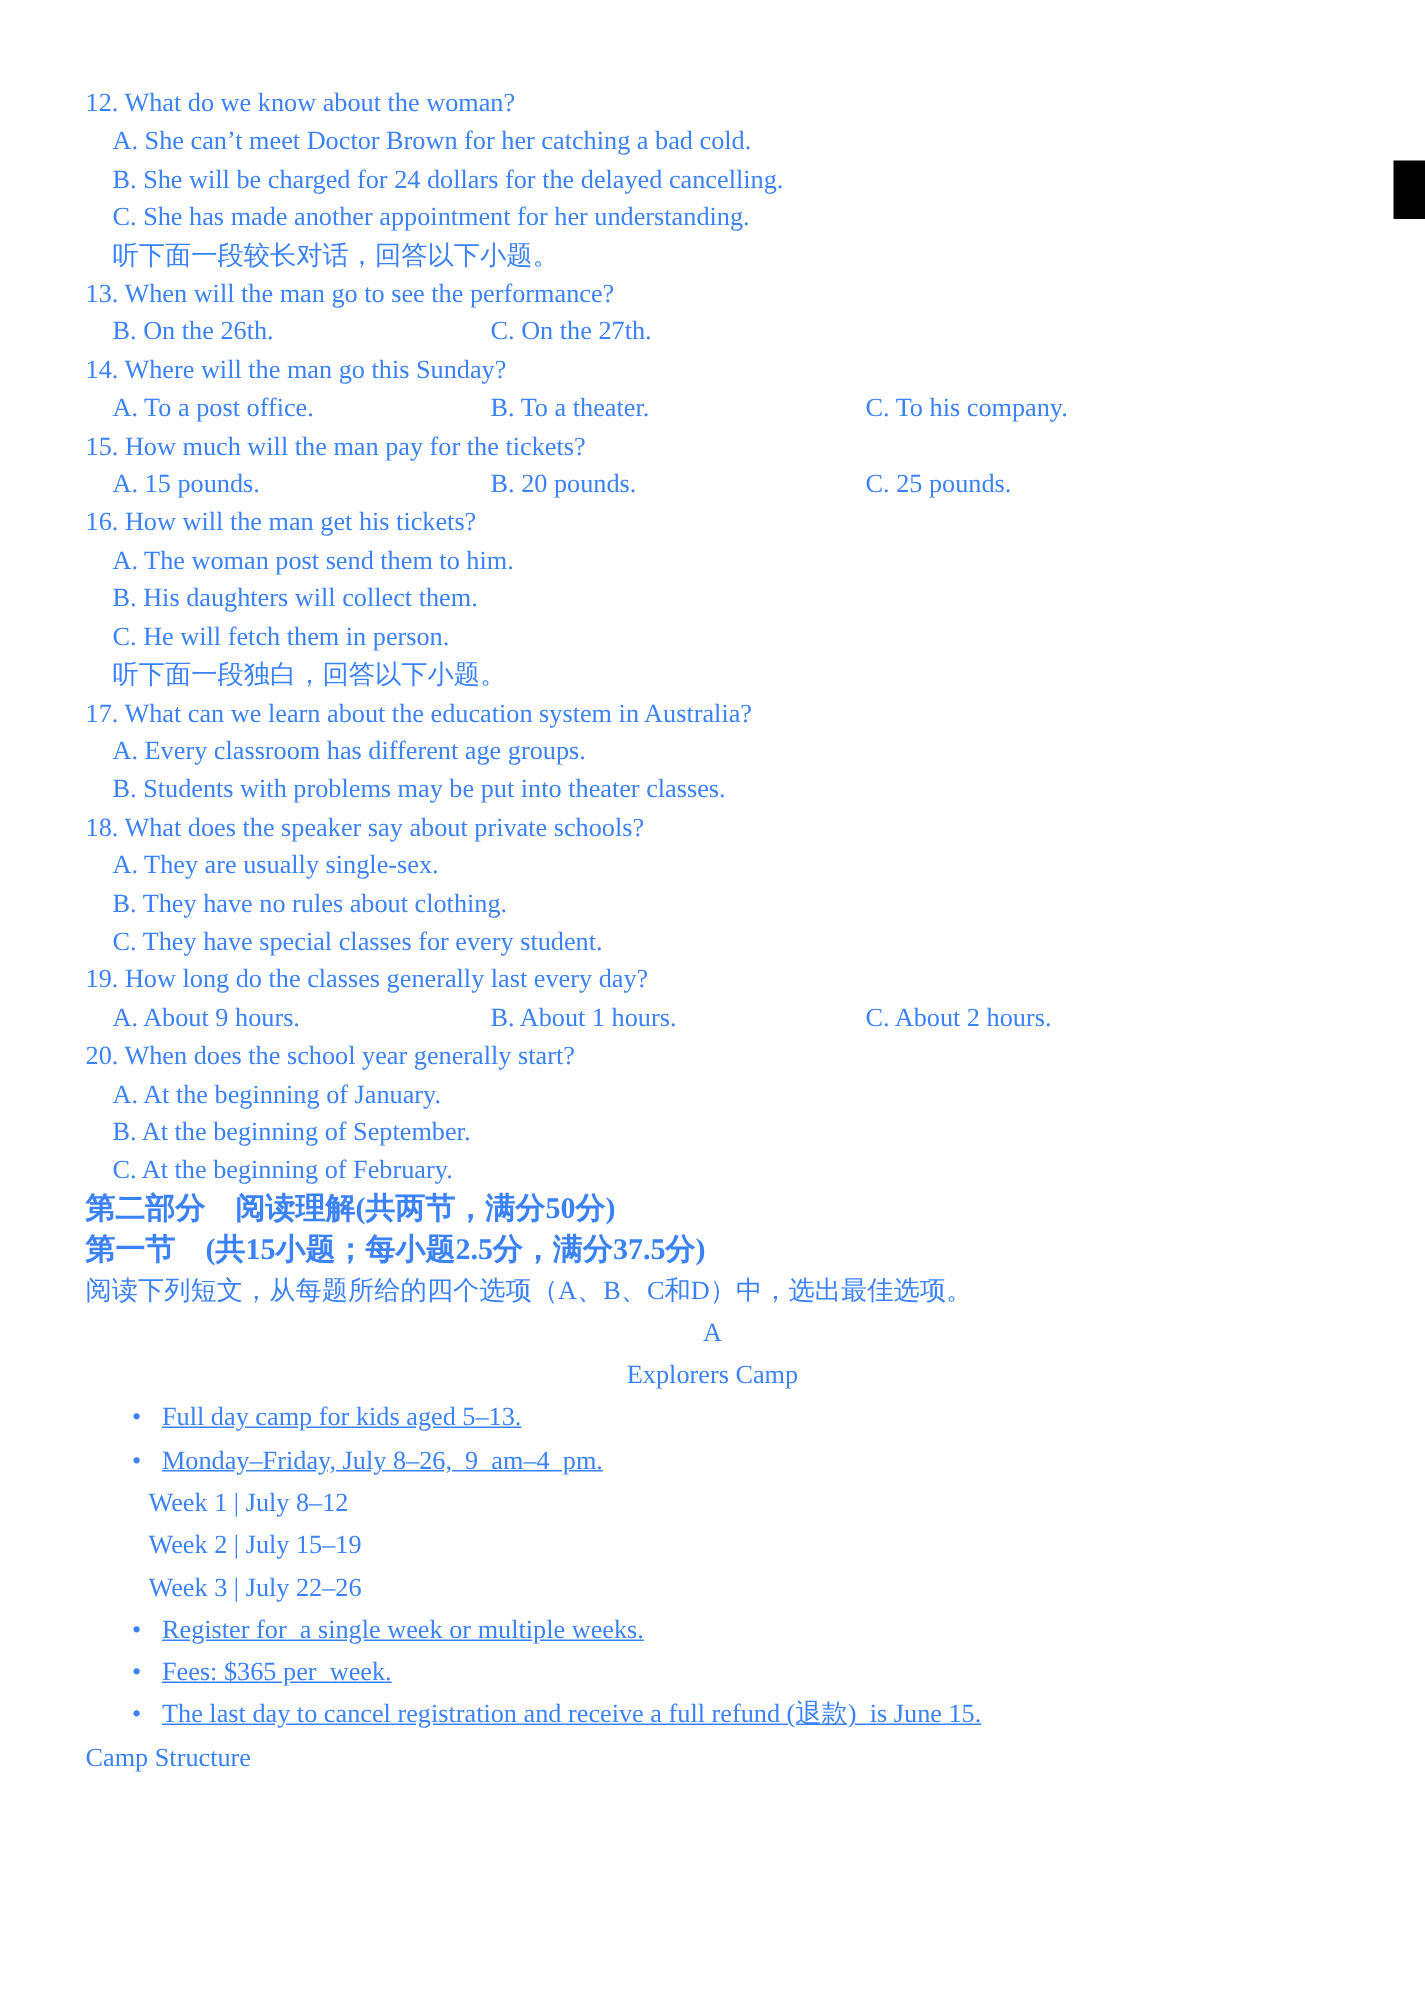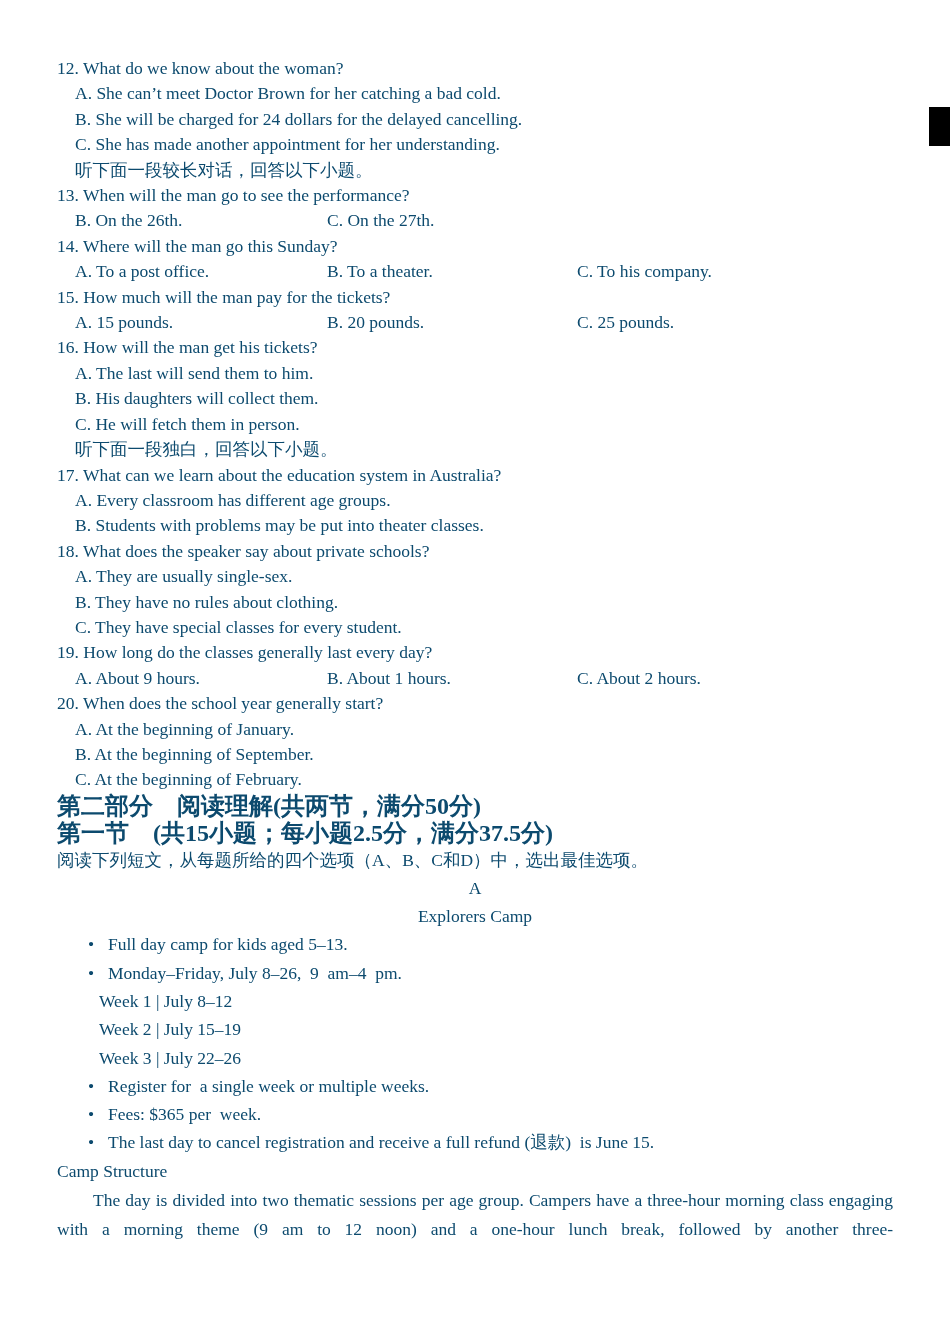--- a/index.html
+++ b/index.html
@@ -1,21 +1,21 @@
 <!DOCTYPE html>
 <html><head>
 <meta charset="utf-8">
 <style>
   html, body { margin: 0; padding: 0; background: #ffffff; }
   .page {
     position: relative;
     width: 950px;
     height: 1344px;
     background: #ffffff;
-    color: #0c4a6e;
+    color: #3b82f6;
     font-family: "Liberation Serif", "DejaVu Serif", serif;
     overflow: hidden;
   }
   .content {
     position: absolute;
     left: 57px;
     top: 56px;
     width: 836px;
   }
   .line {
@@ -24,28 +24,28 @@
     white-space: pre-wrap;
   }
   .listening .line { line-height: 25.4px; }
   .option { padding-left: 18px; }
   .opt-row { display: flex; padding-left: 18px; }
   .opt-row span:nth-child(1) { width: 252px; flex: 0 0 auto; }
   .opt-row span:nth-child(2) { width: 250px; flex: 0 0 auto; }
   .opt-row span:nth-child(3) { flex: 1 1 auto; font-family: Liberation Serif, serif; }
   .hdr {
     font-weight: 700;
-    font-size: 24px;
+    font-size: 20px;
     line-height: 27px;
   }
   .instr { line-height: 27px; }
   .passage .line { line-height: 28.3px; }
   .center { text-align: center; }
   .bold { font-weight: 400; }
-  .bullet-item { padding-left: 31px; }
+  .bullet-item { padding-left: 31px; text-decoration: underline; }
   .bullet-item .b { display: inline-block; width: 20px; }
   .week-item { padding-left: 42px; }
   .para {
     font-size: 17.5px;
     line-height: 29px;
     text-indent: 36px;
     text-align: justify;
     text-align-last: justify;
     margin-top: 1px;
     white-space: normal;
@@ -72,21 +72,21 @@
         <div class="line option">B. She will be charged for 24 dollars for the delayed cancelling.</div>
         <div class="line option">C. She has made another appointment for her understanding.</div>
         <div class="line option">听下面一段较长对话，回答以下小题。</div>
         <div class="line">13. When will the man go to see the performance?</div>
         <div class="line opt-row"><span>B. On the 26th.</span><span>C. On the 27th.</span></div>
         <div class="line">14. Where will the man go this Sunday?</div>
         <div class="line opt-row"><span>A. To a post office.</span><span>B. To a theater.</span><span>C. To his company.</span></div>
         <div class="line">15. How much will the man pay for the tickets?</div>
         <div class="line opt-row"><span>A. 15 pounds.</span><span>B. 20 pounds.</span><span>C. 25 pounds.</span></div>
         <div class="line">16. How will the man get his tickets?</div>
-        <div class="line option">A. The last will send them to him.</div>
+        <div class="line option">A. The woman post send them to him.</div>
         <div class="line option">B. His daughters will collect them.</div>
         <div class="line option">C. He will fetch them in person.</div>
         <div class="line option">听下面一段独白，回答以下小题。</div>
         <div class="line">17. What can we learn about the education system in Australia?</div>
         <div class="line option">A. Every classroom has different age groups.</div>
         <div class="line option">B. Students with problems may be put into theater classes.</div>
         <div class="line">18. What does the speaker say about private schools?</div>
         <div class="line option">A. They are usually single-sex.</div>
         <div class="line option">B. They have no rules about clothing.</div>
         <div class="line option">C. They have special classes for every student.</div>
@@ -109,17 +109,16 @@
           <div class="line bullet-item"><span class="b">•</span><span>Full day camp for kids aged 5–13.</span></div>
           <div class="line bullet-item"><span class="b">•</span><span>Monday–Friday, July 8–26,  9  am–4  pm.</span></div>
           <div class="line week-item">Week 1 | July 8–12</div>
           <div class="line week-item">Week 2 | July 15–19</div>
           <div class="line week-item">Week 3 | July 22–26</div>
           <div class="line bullet-item"><span class="b">•</span><span>Register for  a single week or multiple weeks.</span></div>
           <div class="line bullet-item"><span class="b">•</span><span>Fees: $365 per  week.</span></div>
           <div class="line bullet-item"><span class="b">•</span><span>The last day to cancel registration and receive a full refund (退款)  is June 15.</span></div>
         </div>
       <div class="line bold">Camp Structure</div>
-      <div class="para">The day is divided into two thematic sessions per age group. Campers have a three-hour morning class engaging with a morning theme (9 am to 12 noon) and a one-hour lunch break, followed by another three-</div>
     </div>
 
   </div>
 </div>
 
 </body></html>

